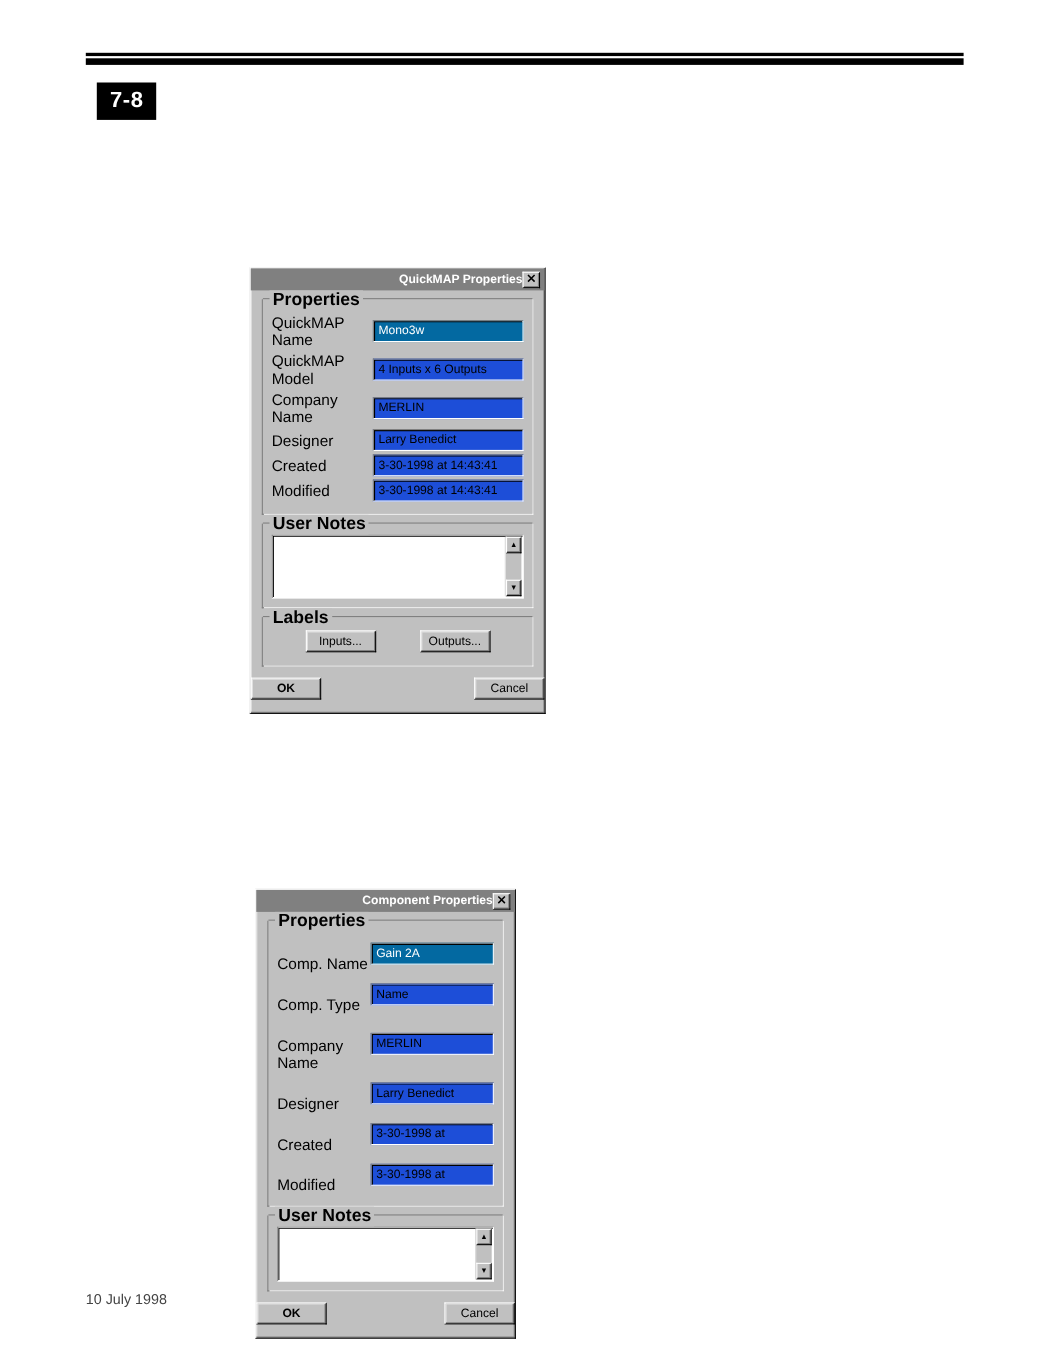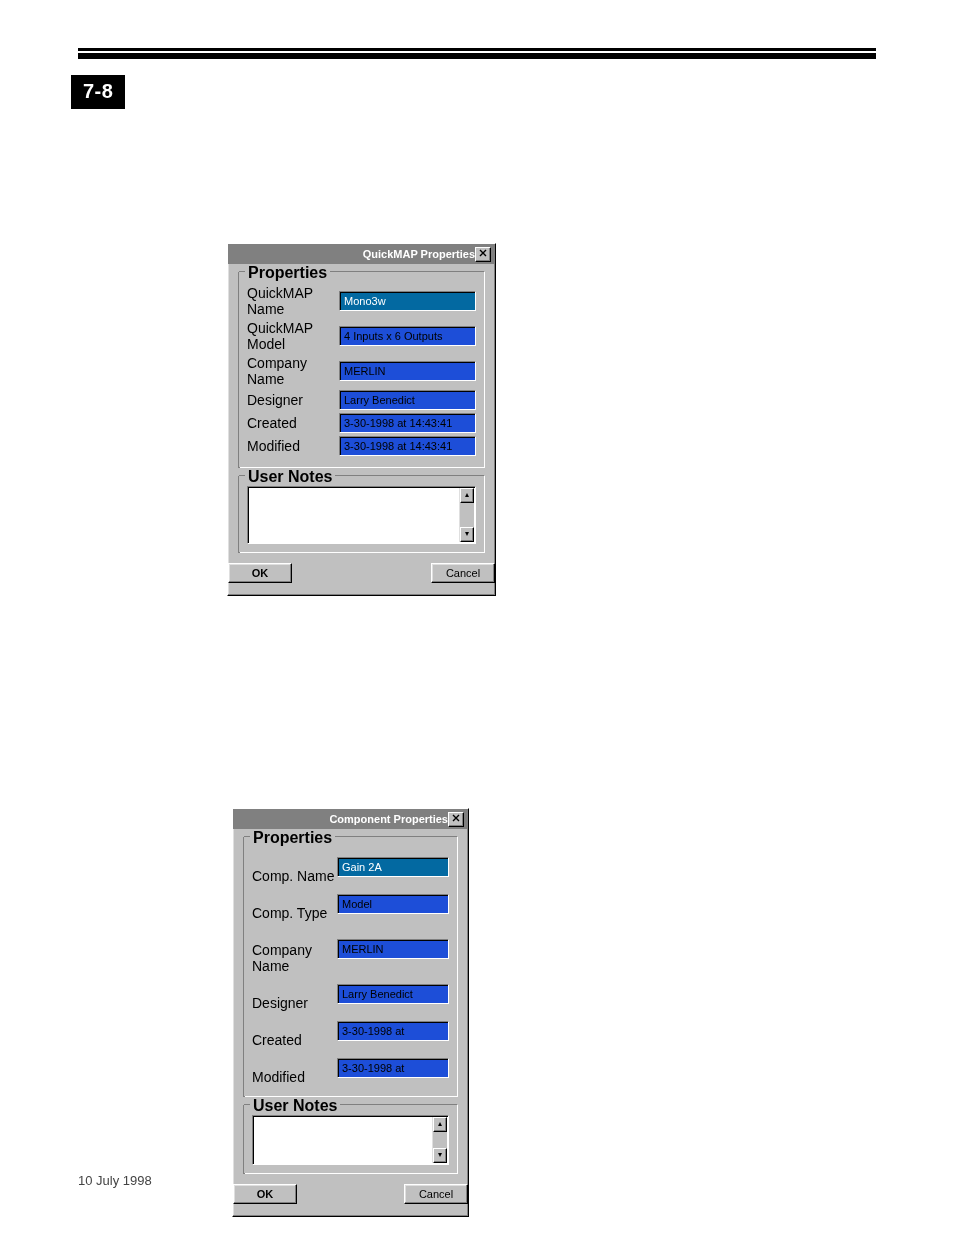--- a/index.html
+++ b/index.html
@@ -15,21 +15,21 @@
     box-sizing: border-box;
     padding: 48px 78px 40px 78px;
   }
   .rule {
     background: #000;
   }
   .rule1 { height: 3px; margin-bottom: 2px; }
   .rule3 { height: 6px; }
   .page-num-badge {
     position: absolute;
-    left: 71px;
+    left: 88px;
     top: 75px;
     background: #000;
     color: #fff;
     font-weight: bold;
     font-size: 20px;
     padding: 5px 12px 6px 12px;
     letter-spacing: 0.5px;
   }
   .footer-date {
     position: absolute;
@@ -236,20 +236,27 @@
     <div class="group">
       <div class="legend">User Notes</div>
       <div class="textarea">
         <div class="scrollbar">
           <div class="scroll-btn">▴</div>
           <div class="scroll-btn">▾</div>
         </div>
       </div>
     </div>
 
+    <div class="group">
+      <div class="legend">Labels</div>
+      <div class="labels-row">
+        <div class="btn">Inputs...</div>
+        <div class="btn">Outputs...</div>
+      </div>
+    </div>
 
     <div class="btn-row">
       <div class="btn bold">OK</div>
       <div class="btn">Cancel</div>
     </div>
   </div>
 
   <div class="dialog comp">
     <div class="titlebar">
       <span>Component Properties</span>
@@ -261,21 +268,21 @@
     </div>
 
     <div class="group">
       <div class="legend">Properties</div>
       <div class="row">
         <div class="row-label narrow">Comp. Name</div>
         <div class="field selected">Gain 2A</div>
       </div>
       <div class="row">
         <div class="row-label narrow">Comp. Type</div>
-        <div class="field">Model</div>
+        <div class="field">Name</div>
       </div>
       <div class="row">
         <div class="row-label narrow">Company Name</div>
         <div class="field">MERLIN</div>
       </div>
       <div class="row">
         <div class="row-label narrow">Designer</div>
         <div class="field">Larry Benedict</div>
       </div>
       <div class="row">

